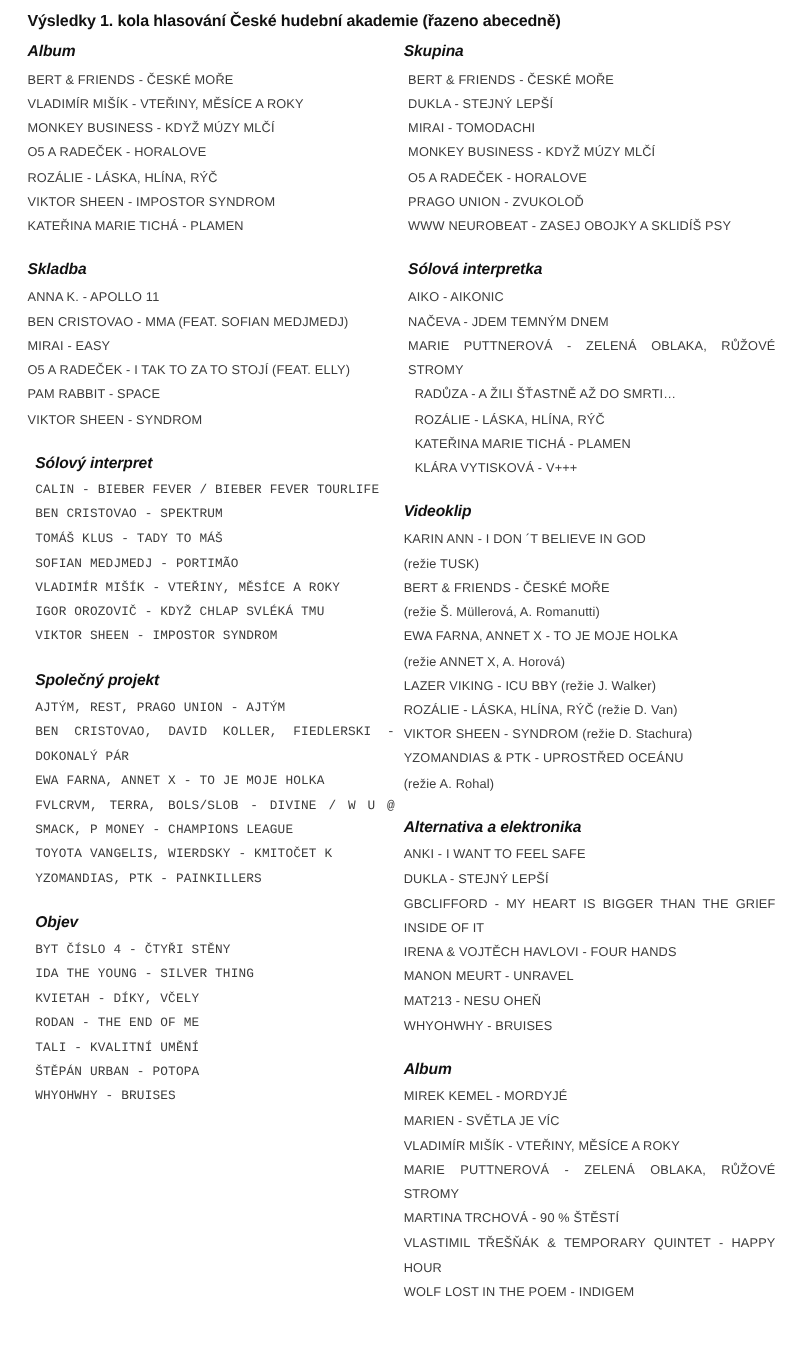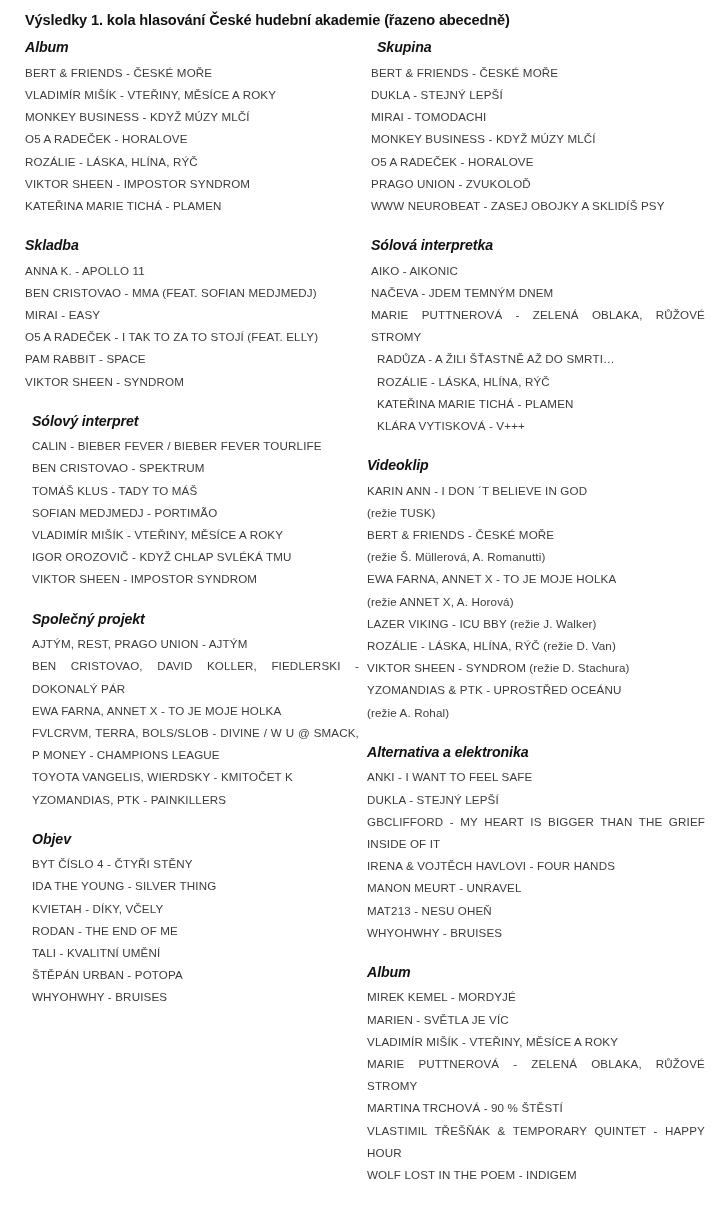--- a/index.html
+++ b/index.html
@@ -66,25 +66,25 @@
     color: #3b3b3b;
     letter-spacing: 0.15px;
     text-align: justify;
     text-justify: inter-word;
   }
 
   
   .ind-0  { margin-left: 0px; }
   .ind-7  { margin-left: 7px; }
   .ind-10 { margin-left: 10px; }
-  .ind-14 { margin-left: 14px; }
+  .ind-14 { margin-left: 14px; font-family: Liberation Mono, monospace; }
   .ind-4  { margin-left: 4px; }
 
   .title-ind-7  { margin-left: 7px; }
-  .title-ind-10 { margin-left: 10px; }
+  .title-ind-10 { }
   .title-ind-14 { margin-left: 14px; }
   .title-ind-0  { margin-left: 0px; }
   .title-ind-4  { margin-left: 4px; }
 </style>
 </head>
 <body>
 
 <div class="page">
 
   <h1 class="doc-title">Výsledky 1. kola hlasování České hudební akademie (řazeno abecedně)</h1>

